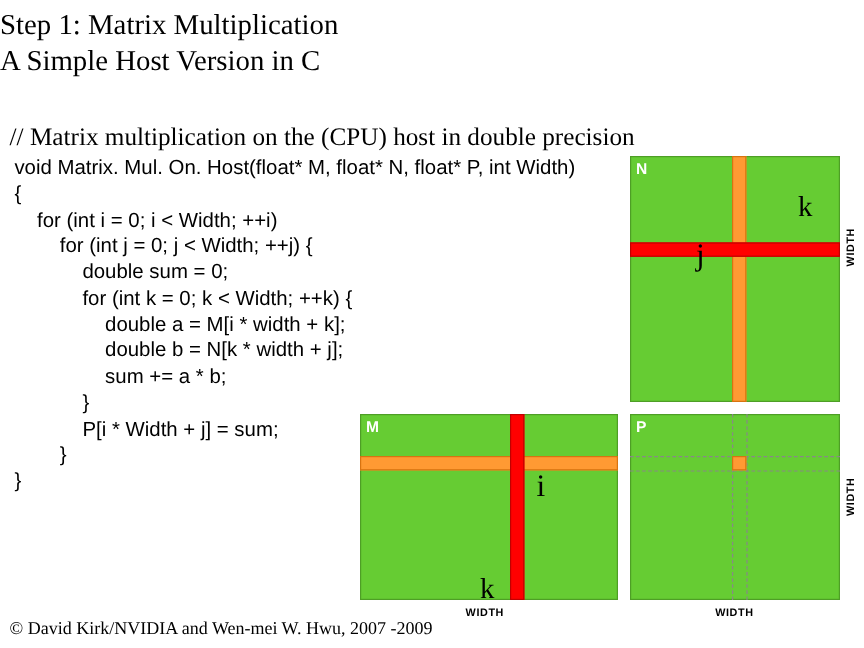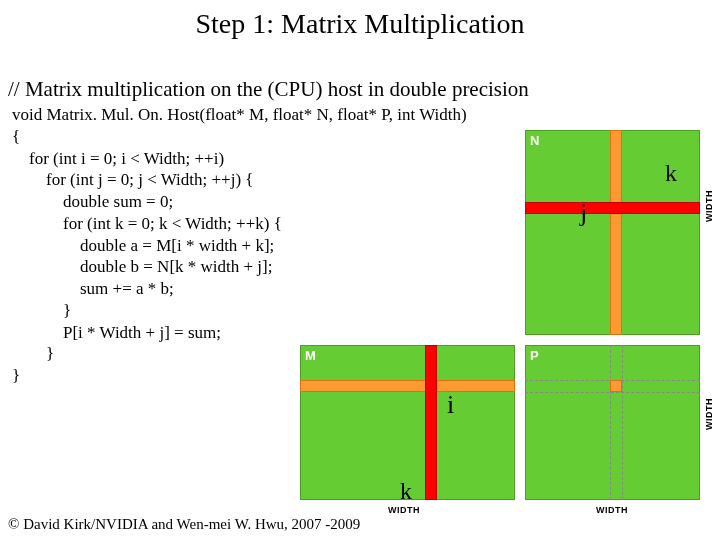--- a/index.html
+++ b/index.html
@@ -5,33 +5,33 @@
   * { margin: 0; padding: 0; box-sizing: border-box; }
   body {
     width: 720px;
     height: 540px;
     background: #fff;
     font-family: Georgia, 'Times New Roman', serif;
     position: relative;
     overflow: hidden;
   }
   .title-block {
-    text-align: center;
+    text-align: left;
     padding-top: 6px;
-    font-size: 28px;
+    font-size: 24px;
     line-height: 1.25;
   }
   .comment-line {
     padding: 4px 8px 0 8px;
     font-size: 21px;
     margin-top: 32px;
   }
   .code-block {
     padding: 2px 12px 0 12px;
-    font-family: Liberation Serif, serif;
+    font-family: Liberation Sans, sans-serif;
     font-size: 17px;
     line-height: 1.28;
     white-space: pre;
     position: relative;
     z-index: 2;
   }
   .footer {
     position: absolute;
     bottom: 6px;
     left: 8px;
@@ -138,20 +138,21 @@
   .w-m-bottom { left: 88px;  top: 375px; }
   .w-p-bottom { left: 296px; top: 375px; }
   .w-n-right  { left: 404px; top: 92px;  transform: rotate(-90deg); transform-origin: left top; }
   .w-p-right  { left: 404px; top: 300px; transform: rotate(-90deg); transform-origin: left top; }
 </style>
 </head>
 <body>
 
 <div class="title-block">
   <div>Step 1: Matrix Multiplication</div>
+  <div>A Simple Host Version in C</div>
 </div>
 
 <div class="comment-line">// Matrix multiplication on the (CPU) host in double precision</div>
 
 <div class="code-block">void Matrix. Mul. On. Host(float* M, float* N, float* P, int Width)
 {
     for (int i = 0; i &lt; Width; ++i) 
         for (int j = 0; j &lt; Width; ++j) {
             double sum = 0;
             for (int k = 0; k &lt; Width; ++k) {

